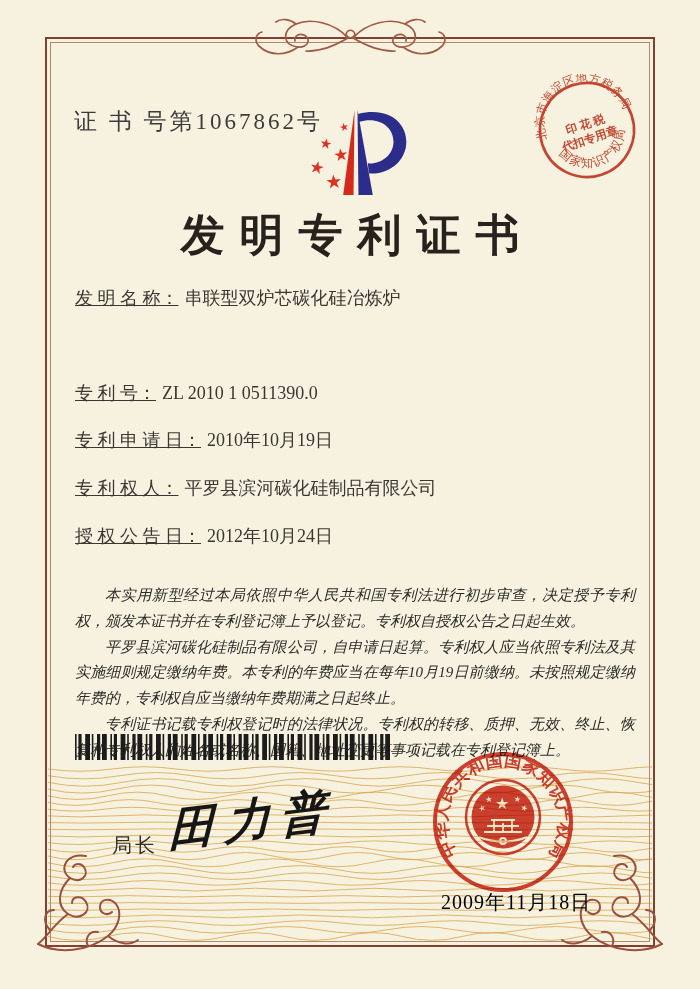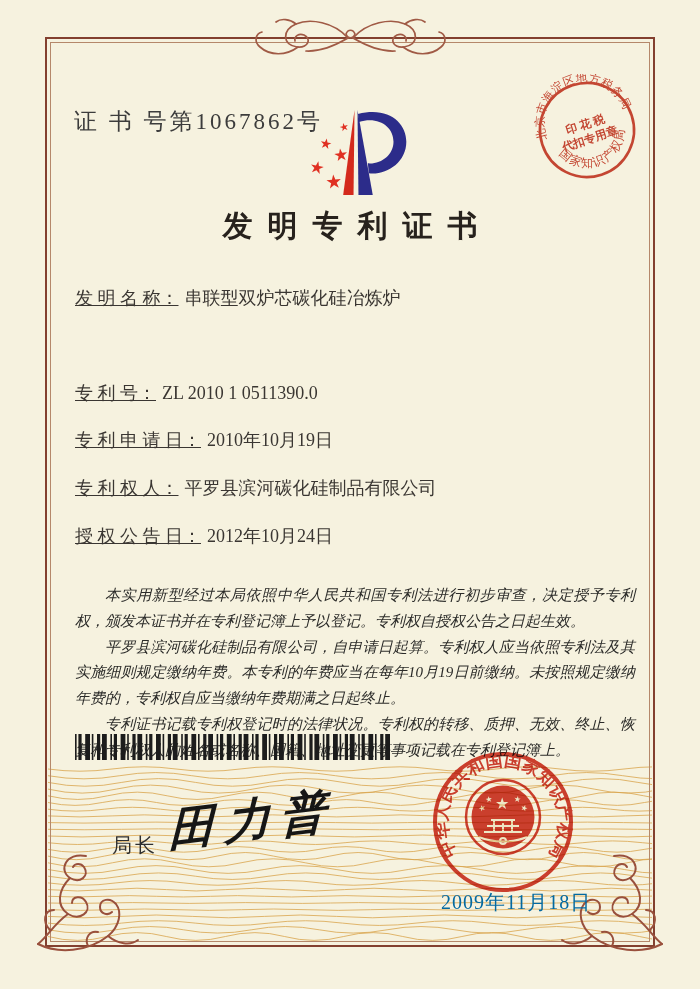--- a/index.html
+++ b/index.html
@@ -18,21 +18,21 @@
   
   .cert-no{position:absolute;left:74px;top:106px;font-size:23px;color:#3c3c3c;
     letter-spacing:3px;}
   
   .logo{position:absolute;left:282px;top:98px;width:148px;height:110px;}
   
   .tax-stamp{position:absolute;left:531px;top:74px;width:112px;height:112px;
     mix-blend-mode:multiply;opacity:.95;}
   
   .title{position:absolute;left:0;top:206px;width:700px;text-align:center;
-    font-size:30px;font-weight:700;color:#27221d;letter-spacing:15px;text-indent:15px;}
+    font-size:44px;font-weight:700;color:#27221d;letter-spacing:15px;text-indent:15px;}
   
   .row{position:absolute;left:75px;font-size:18px;color:#3a3632;white-space:nowrap;}
   .row .lbl{color:#3a3632;text-decoration:underline;}
   .row .val{margin-left:6px;}
   .r0{top:286px}.r1{top:333px}.r2{top:381px}.r3{top:428px}.r4{top:476px}.r5{top:524px}
   
   .legal{position:absolute;left:75px;top:583px;width:560px;font-style:italic;
     font-size:15px;line-height:1.72;color:#2b2b29;text-align:justify;}
   .legal p{margin:0;text-indent:2em;}
   
@@ -44,21 +44,21 @@
   .fl-right{left:554px;transform:scaleX(-1);}
   
   .director{position:absolute;left:112px;top:832px;font-size:20px;color:#2f2f2f;
     letter-spacing:3px;}
   .signature{position:absolute;left:168px;top:786px;width:230px;font-size:46px;
     font-weight:700;font-style:italic;color:#161616;letter-spacing:10px;
     transform:rotate(-7deg) skewX(-8deg);}
   
   .seal{position:absolute;left:428px;top:747px;width:150px;height:150px;
     mix-blend-mode:multiply;}
-  .seal-date{position:absolute;left:441px;top:889px;font-size:20px;color:#0369a1;
+  .seal-date{position:absolute;left:441px;top:889px;font-size:20px;color:#000000;
     letter-spacing:1px;}
   
   .footer{position:absolute;left:0;top:904px;width:700px;text-align:center;
     font-size:14px;letter-spacing:4px;color:#45545e;}
   svg text{font-family:"Liberation Serif","DejaVu Serif",serif;}
 </style>
 </head>
 <body>
 
 <div id="page">

